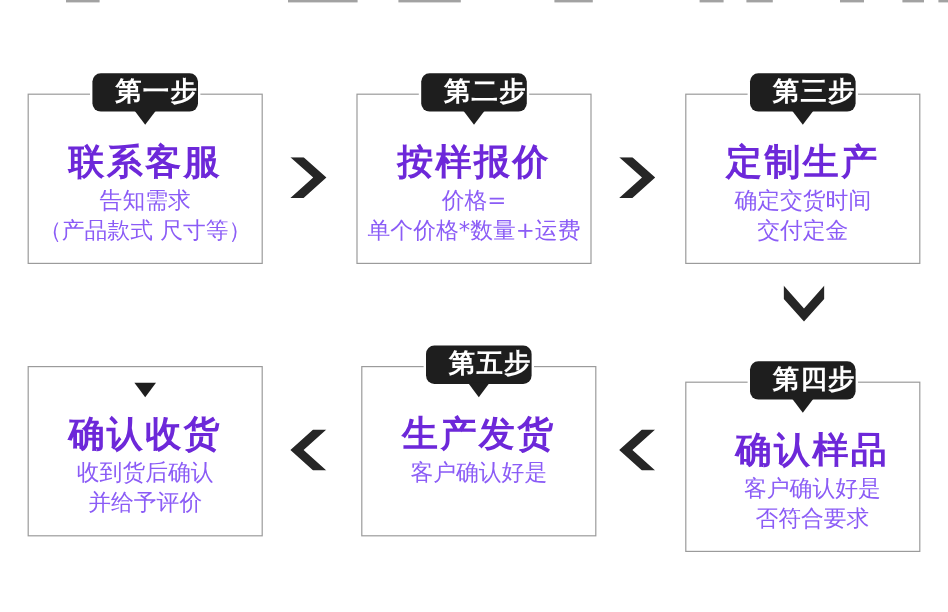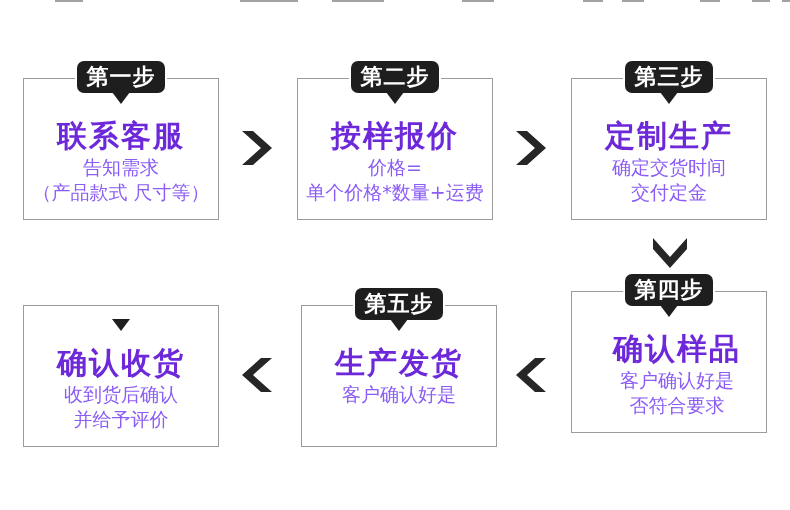--- a/index.html
+++ b/index.html
@@ -7,26 +7,26 @@
     position:relative; width:790px; height:510px; background:#ffffff;
     font-family:"DejaVu Sans", sans-serif; overflow:hidden;
   }
   .step {
     position:absolute; width:196px; height:142px; box-sizing:border-box;
     border:1px solid #9b9b9b; background:#ffffff; text-align:center;
   }
   .pos-s1 { left:23px;  top:78px; }
   .pos-s2 { left:297px; top:78px; }
   .pos-s3 { left:571px; top:78px; }
-  .pos-s4 { left:571px; top:291px;padding-left:16px; }
+  .pos-s4 { left:571px; top:318px;padding-left:16px; }
   .pos-s5 { left:301px; top:305px; }
   .pos-s6 { left:23px;  top:305px; }
   .badge {
     position:absolute; left:50%; transform:translateX(-50%); top:-18px;
-    width:88px; height:32px; line-height:32px; text-align:center;
+    width:88px; height:32px; line-height:32px; text-align:right;
     background:#1e1e1e; color:#ffffff; font-size:22px; font-weight:bold;
     border-radius:7px; box-shadow:0 0 0 2px #ffffff; z-index:2; letter-spacing:1px;
   }
   .tail {
     position:absolute; left:50%; transform:translateX(-50%); top:13px;
     width:0; height:0; border-left:9px solid transparent;
     border-right:9px solid transparent; border-top:12px solid #1e1e1e; z-index:2;
   }
   .title {
     padding-top:38px; font-size:30px; line-height:38px; font-weight:bold;

